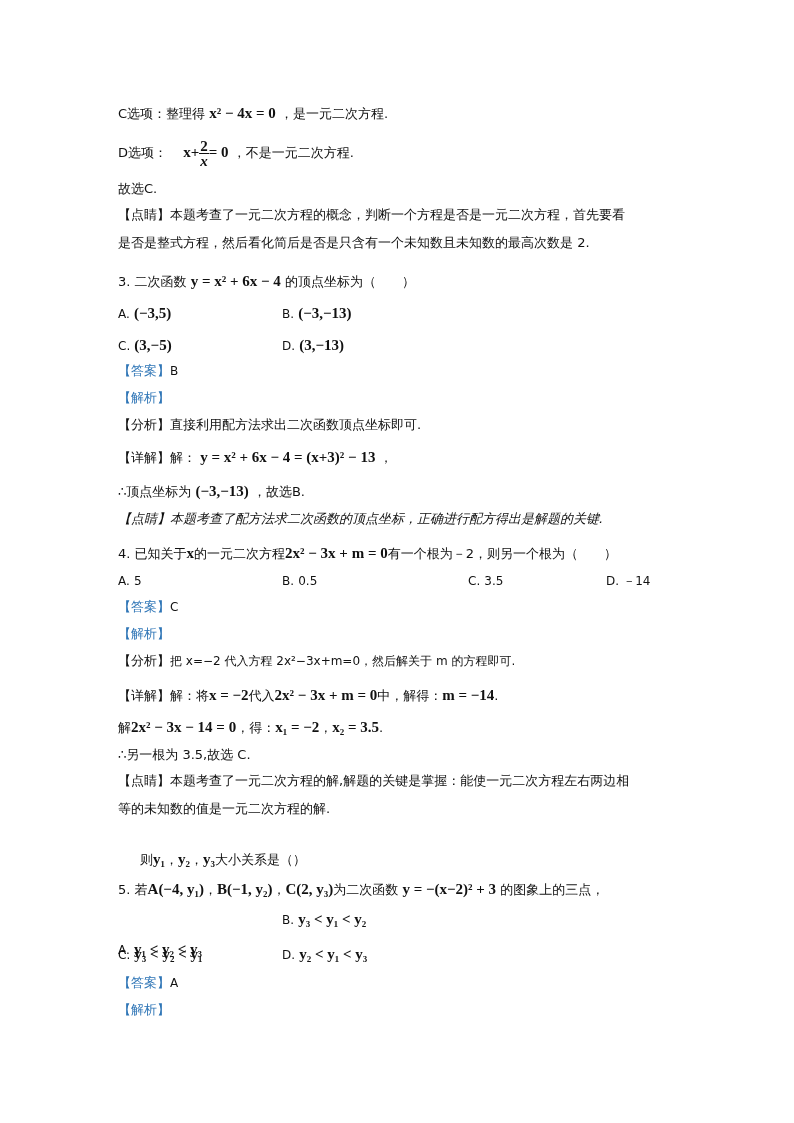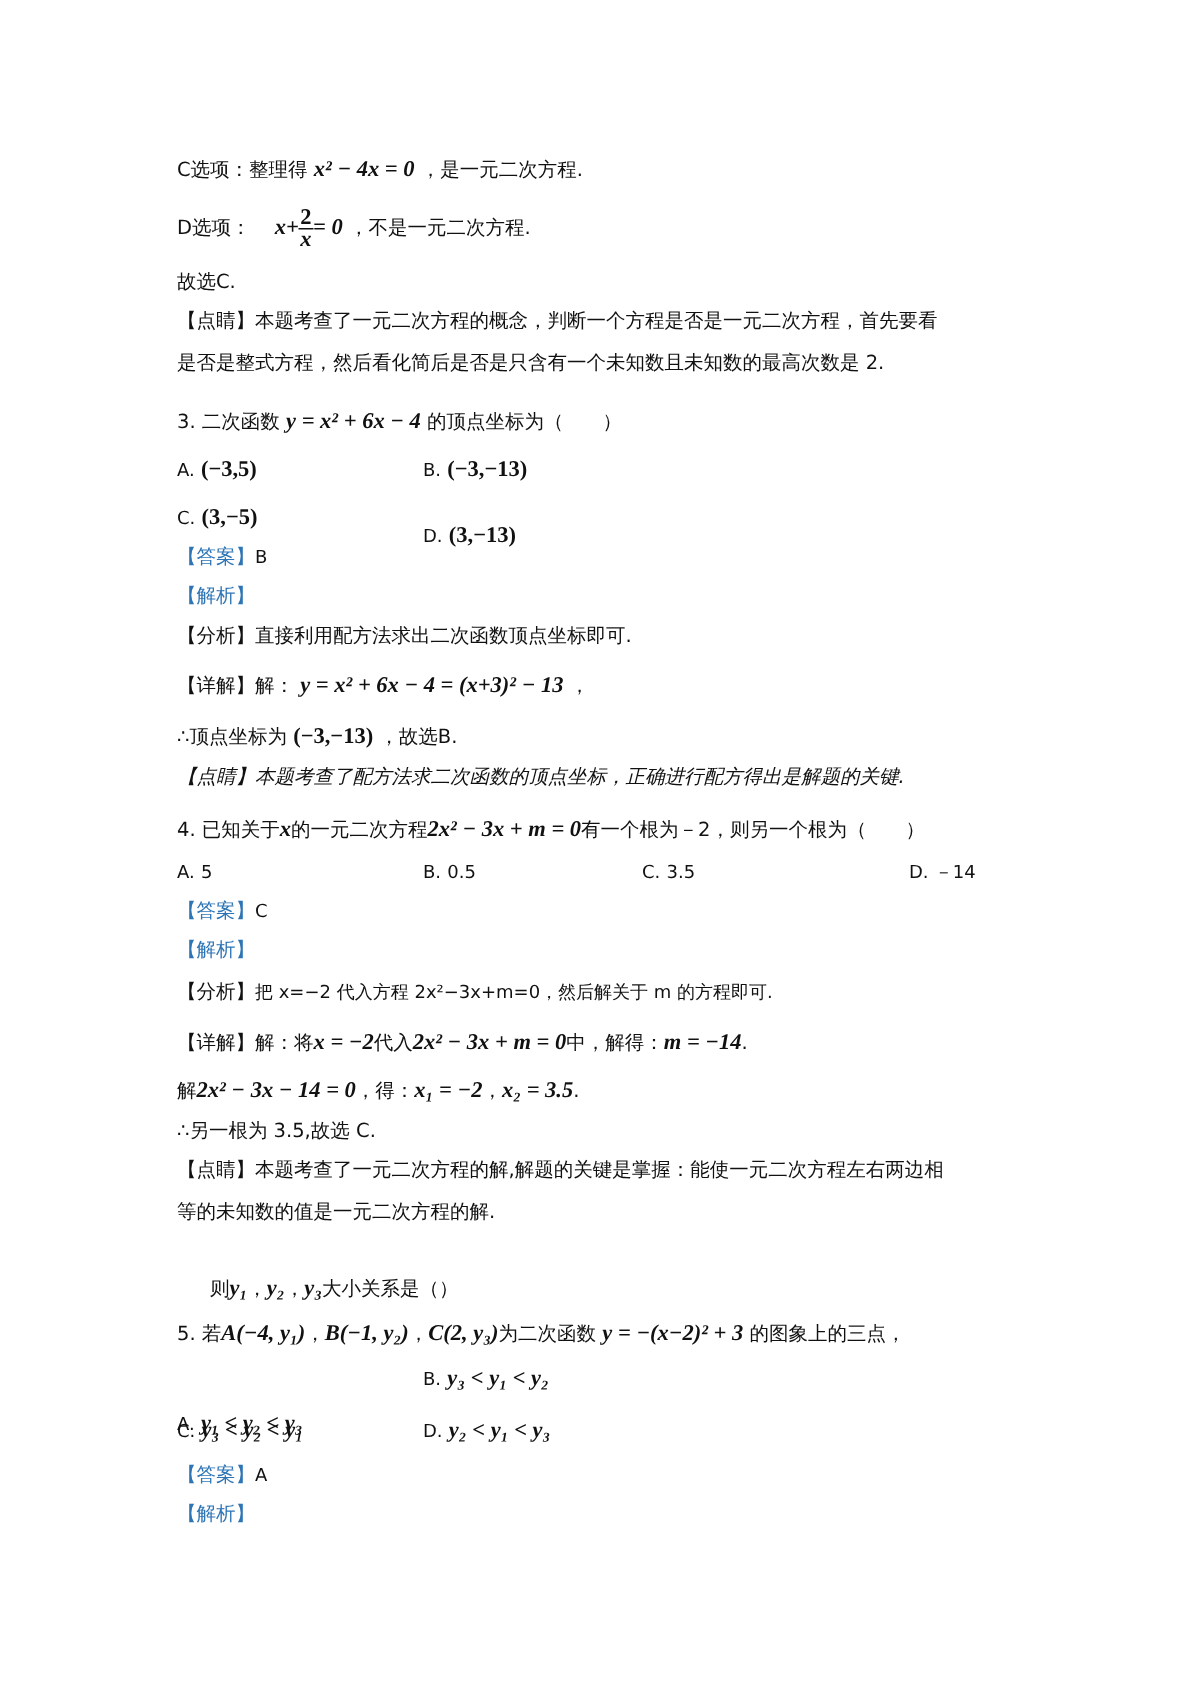--- a/index.html
+++ b/index.html
@@ -1,19 +1,19 @@
 <!DOCTYPE html>
 <html><head>
 <meta charset="utf-8">
 <style>
   html, body { margin: 0; padding: 0; background: #ffffff; }
   body { width: 794px; height: 1123px; position: relative; overflow: hidden;
          font-family: "DejaVu Sans", sans-serif; color: #111; font-size: 13px; }
   .line { position: absolute; left: 118px; white-space: nowrap; line-height: 18px; }
-  .math { font-family: "Liberation Serif", serif; font-weight: bold; font-style: italic; font-size: 15px; }
+  .math { font-family: "Liberation Serif", serif; font-weight: bold; font-size: 15px; }
   .lbl-blue { color: #2e75b6; }
   .lbl-black { color: #111; }
   .opt { position: absolute; white-space: nowrap; line-height: 18px; text-align: center; }
   .frac { display: inline-block; vertical-align: middle; text-align: center; font-family: "Liberation Serif", serif; font-weight: bold; font-size: 15px; }
   .frac .num { display: block; border-bottom: 1px solid #111; line-height: 14px; padding: 0 1px; }
   .frac .den { display: block; line-height: 14px; font-style: italic; }
   .small { font-size: 12px; }
 </style>
 </head>
 <body>
@@ -50,21 +50,21 @@
   <span class="math n" style="font-style:normal;">(−3,5)</span>
 </div>
 <div class="opt" style="top:304px; left:282px;">
   <span class="small">B.</span>
   <span class="math" style="font-style:normal;">(−3,−13)</span>
 </div>
 <div class="opt" style="top:336px; left:118px;">
   <span class="small">C.</span>
   <span class="math" style="font-style:normal;margin-top:36px;">(3,−5)</span>
 </div>
-<div class="opt" style="top:336px; left:282px;margin-top:12px;">
+<div class="opt" style="top:336px; left:282px;">
   <span class="small">D.</span>
   <span class="math" style="font-style:normal;">(3,−13)</span>
 </div>
 
 <div class="line" style="top:362px;">
   <span class="lbl-blue">【答案】</span><span class="small">B</span>
 </div>
 <div class="line" style="top:389px;">
   <span class="lbl-blue">【解析】</span>
 </div>
@@ -87,21 +87,21 @@
 
 <div class="line" style="top:544px;">
   <span>4. 已知关于</span><span class="math">x</span><span>的一元二次方程</span><span class="math">2x² − 3x + m = 0</span><span>有一个根为－2，则另一个根为（　　）</span>
 </div>
 <div class="opt" style="top:572px; left:118px;">
   <span class="small">A.</span> <span class="small">5</span>
 </div>
 <div class="opt" style="top:572px; left:282px;">
   <span class="small">B.</span> <span class="small">0.5</span>
 </div>
-<div class="opt" style="top:572px; left:428px;">
+<div class="opt" style="top:572px; left:468px;">
   <span class="small">C.</span> <span class="small">3.5</span>
 </div>
 <div class="opt" style="top:572px; left:606px;">
   <span class="small">D.</span> <span class="small">－14</span>
 </div>
 
 <div class="line" style="top:598px;">
   <span class="lbl-blue">【答案】</span><span class="small">C</span>
 </div>
 <div class="line" style="top:625px;">

